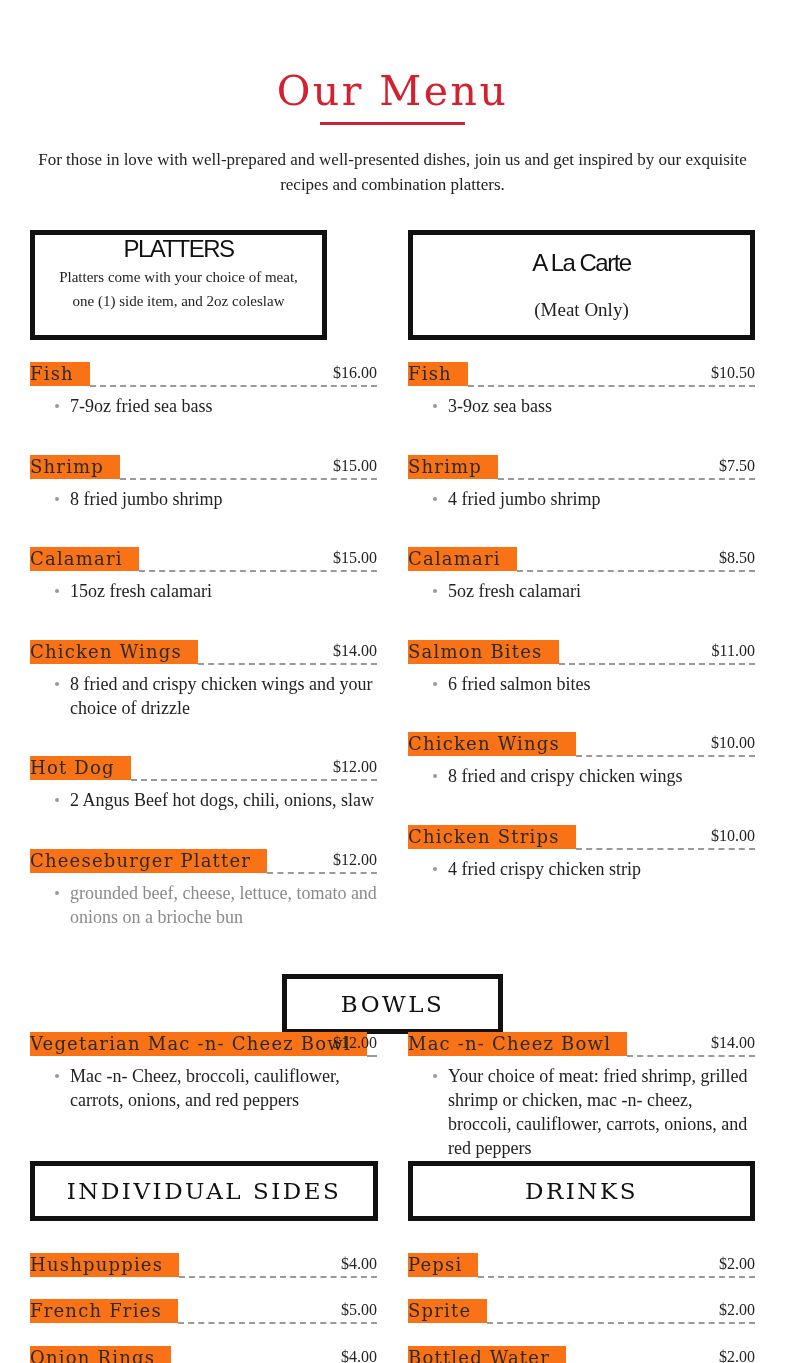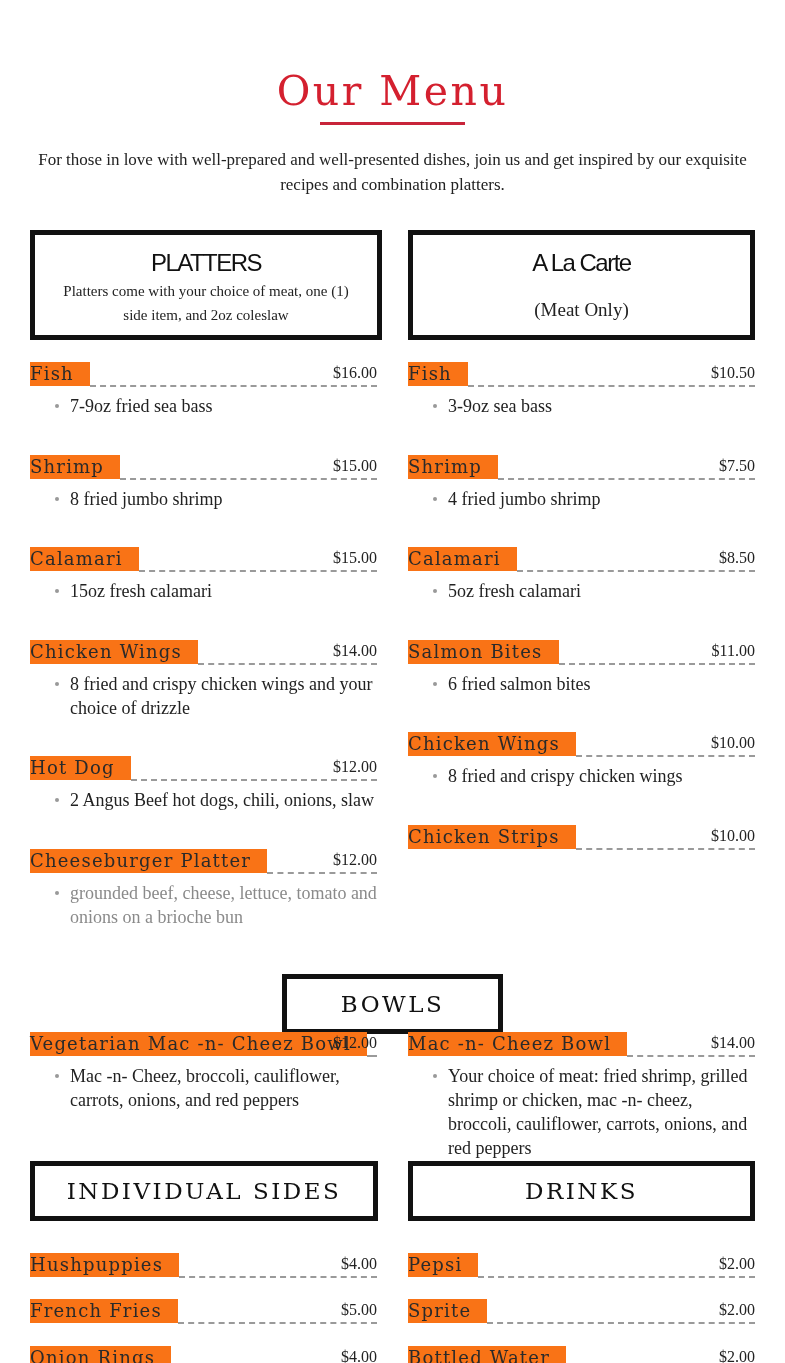--- a/index.html
+++ b/index.html
@@ -30,21 +30,21 @@
   </style>
 </head>
 <body>
 
 <header class="hero">
   <h1 class="hero-title">Our Menu</h1>
   <div class="hero-rule"></div>
   <p class="hero-intro">For those in love with well-prepared and well-presented dishes, join us and get inspired by our exquisite recipes and combination platters.</p>
 </header>
 
-<div class="section-box" style="left:30px; top:230px; width:352px; height:110px; padding-top:14px;">
+<div class="section-box" style="left:30px; top:230px; width:297px; height:110px; ">
   <div class="box-title">PLATTERS</div>
   <div class="box-sub">Platters come with your choice of meat, one (1) side item, and 2oz coleslaw</div>
 </div>
 
 <div class="section-box" style="left:408px; top:230px; width:347px; height:110px; padding-top:14px;">
   <div class="box-title">A La Carte</div>
   <div class="box-sub-lg">(Meat Only)</div>
 </div>
 
 <div class="item" style="left:30px; top:360px;">
@@ -157,20 +157,23 @@
   <ul class="item-desc">
       <li>8 fried and crispy chicken wings</li>
     </ul>
 </div>
 <div class="item" style="left:408px; top:823px;">
   <div class="item-head">
       <span class="item-name">Chicken Strips</span>
       <span class="item-leader"></span>
       <span class="item-price">$10.00</span>
     </div>
+  <ul class="item-desc">
+      <li>4 fried crispy chicken strip</li>
+    </ul>
 </div>
 
 <div class="section-box caps" style="left:282px; top:938px; width:221px; height:60px;margin-top:36px;">
   <span class="cap-title">BOWLS</span>
 </div>
 
 <div class="item" style="left:30px; top:1030px;">
   <div class="item-head">
       <span class="item-name">Vegetarian Mac -n- Cheez Bowl</span>
       <span class="item-leader"></span>

